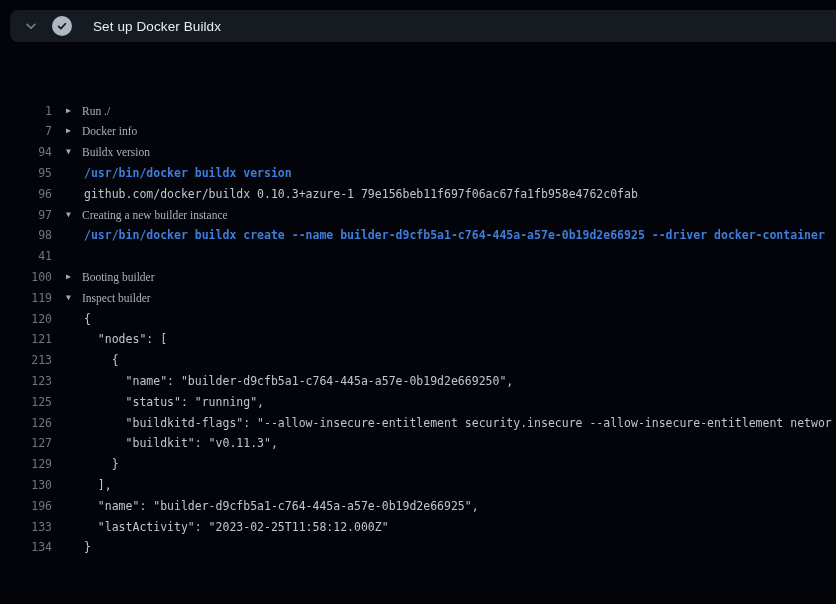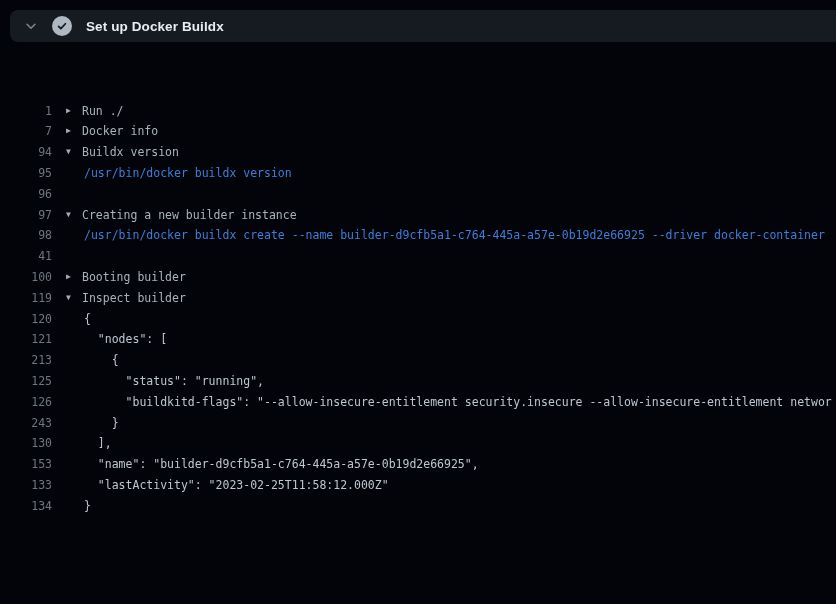--- a/index.html
+++ b/index.html
@@ -29,25 +29,25 @@
     color: #7d8590;
   }
   .check-badge {
     width: 20px; height: 20px;
     margin-left: 13px;
     border-radius: 50%;
     background: #afb8c1;
     display: flex; align-items: center; justify-content: center;
   }
   .step-title {
-    margin-left: 14px;
+    margin-left: 21px;
     color: #e6edf3;
     font-family: "Liberation Sans", "DejaVu Sans", sans-serif;
     font-size: 13.5px;
-    font-weight: 700;
+    font-weight: 400;
     letter-spacing: 0.1px;
   }
 
   
   .log {
     position: absolute;
     top: 59px; left: 0; right: 0; bottom: 0;
     font-size: 11.5px;
     line-height: 20.8px;
     white-space: pre;
@@ -60,22 +60,22 @@
     color: #6e7681;
     cursor: pointer;
   }
   .lbody { margin-left: 14px; display: flex; }
   .tri {
     width: 16px; min-width: 16px;
     font-size: 8px;
     color: #a2acb8;
     display: inline-block;
   }
-  .kind-group .text { color: #a9b2bc; cursor: pointer; }
-  .kind-command .text { color: #3e7dd9; font-weight: normal; padding-left: 18px; }
+  .kind-group .text { color: #a9b2bc; cursor: pointer; font-family: Liberation Serif, serif; }
+  .kind-command .text { color: #3e7dd9; font-weight: bold; padding-left: 18px; }
   .kind-output .text { color: #bec6d0; padding-left: 18px; }
 </style>
 </head>
 <body>
 
 <div class="step-header">
   <span class="chevron-wrap">
     <svg width="14" height="14" viewBox="0 0 16 16">
       <path d="M3.5 6 L8 10.5 L12.5 6" fill="none" stroke="currentColor" stroke-width="1.8" stroke-linecap="round" stroke-linejoin="round"></path>
     </svg>
@@ -108,20 +108,24 @@
       <span class="text">Buildx version</span>
     </span>
   </div><div class="row kind-command">
     <span class="num">95</span>
     <span class="lbody">
       
       <span class="text">/usr/bin/docker buildx version</span>
     </span>
   </div><div class="row kind-output">
     <span class="num">96</span>
+    <span class="lbody">
+      
+      <span class="text">github.com/docker/buildx 0.10.3+azure-1 79e156beb11f697f06ac67fa1fb958e4762c0fab</span>
+    </span>
   </div><div class="row kind-group">
     <span class="num">97</span>
     <span class="lbody">
       <span class="tri">▼</span>
       <span class="text">Creating a new builder instance</span>
     </span>
   </div><div class="row kind-command">
     <span class="num">98</span>
     <span class="lbody">
       
@@ -153,45 +157,57 @@
       
       <span class="text">  "nodes": [</span>
     </span>
   </div><div class="row kind-output">
     <span class="num">213</span>
     <span class="lbody">
       
       <span class="text">    {</span>
     </span>
   </div><div class="row kind-output">
+    <span class="num">123</span>
+    <span class="lbody">
+      
+      <span class="text">      "name": "builder-d9cfb5a1-c764-445a-a57e-0b19d2e669250",</span>
+    </span>
+  </div><div class="row kind-output">
     <span class="num">125</span>
     <span class="lbody">
       
       <span class="text">      "status": "running",</span>
     </span>
   </div><div class="row kind-output">
     <span class="num">126</span>
     <span class="lbody">
       
       <span class="text">      "buildkitd-flags": "--allow-insecure-entitlement security.insecure --allow-insecure-entitlement networ</span>
     </span>
   </div><div class="row kind-output">
-    <span class="num">243</span>
+    <span class="num">127</span>
+    <span class="lbody">
+      
+      <span class="text">      "buildkit": "v0.11.3",</span>
+    </span>
+  </div><div class="row kind-output">
+    <span class="num">129</span>
     <span class="lbody">
       
       <span class="text">    }</span>
     </span>
   </div><div class="row kind-output">
     <span class="num">130</span>
     <span class="lbody">
       
       <span class="text">  ],</span>
     </span>
   </div><div class="row kind-output">
-    <span class="num">153</span>
+    <span class="num">196</span>
     <span class="lbody">
       
       <span class="text">  "name": "builder-d9cfb5a1-c764-445a-a57e-0b19d2e66925",</span>
     </span>
   </div><div class="row kind-output">
     <span class="num">133</span>
     <span class="lbody">
       
       <span class="text">  "lastActivity": "2023-02-25T11:58:12.000Z"</span>
     </span>

